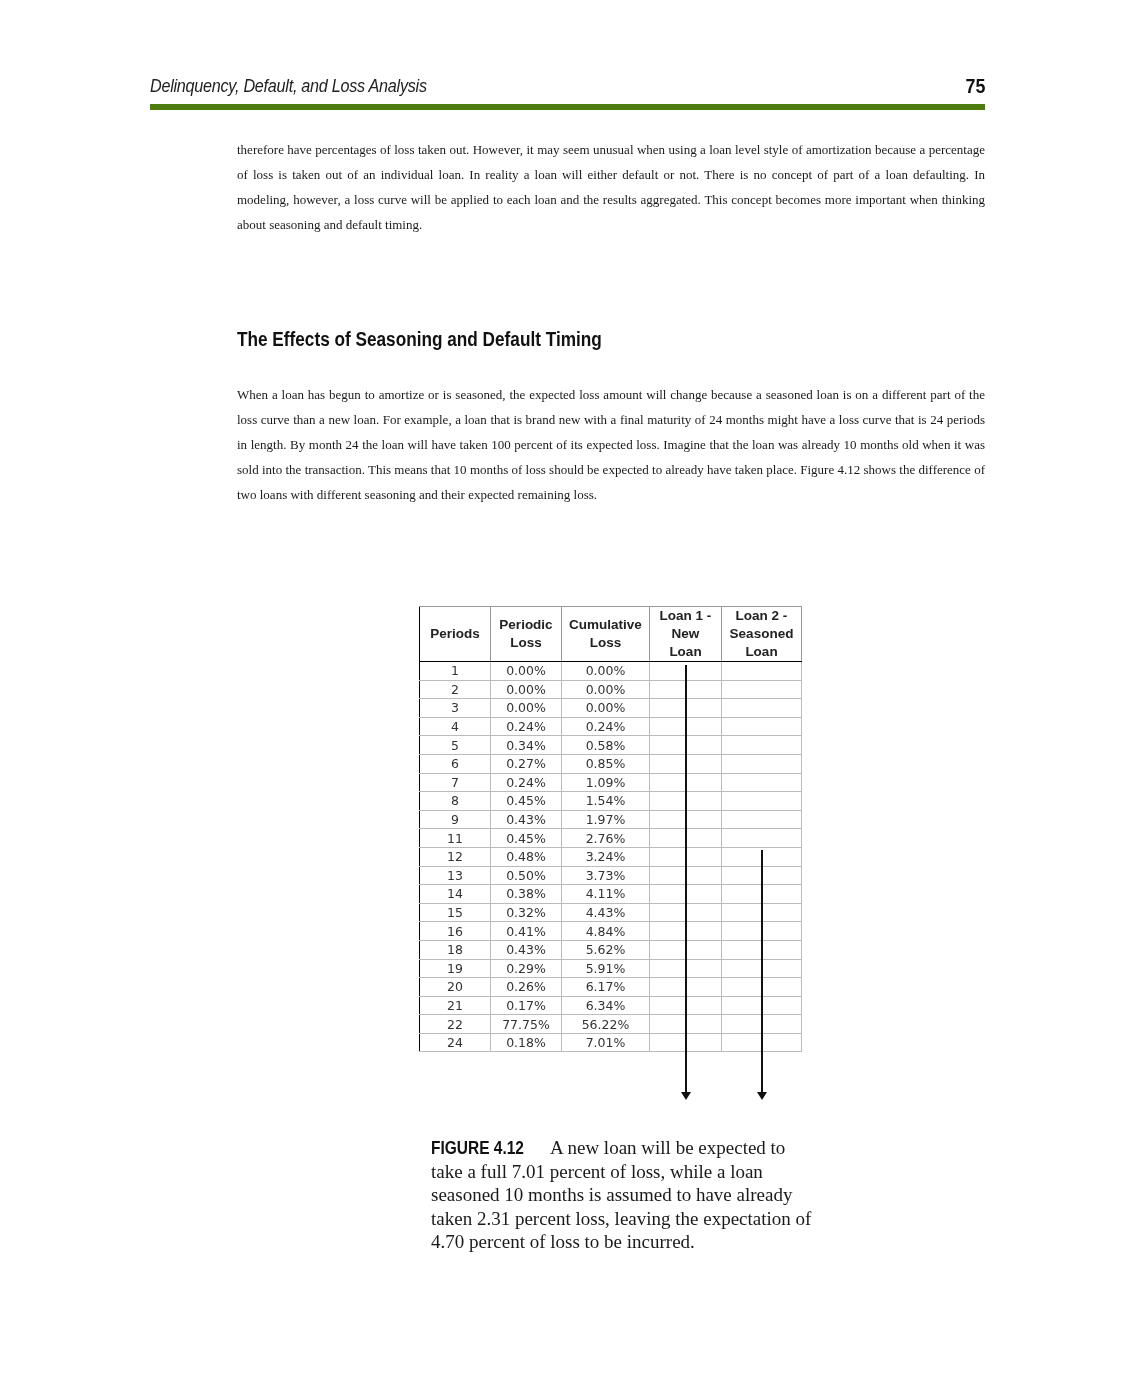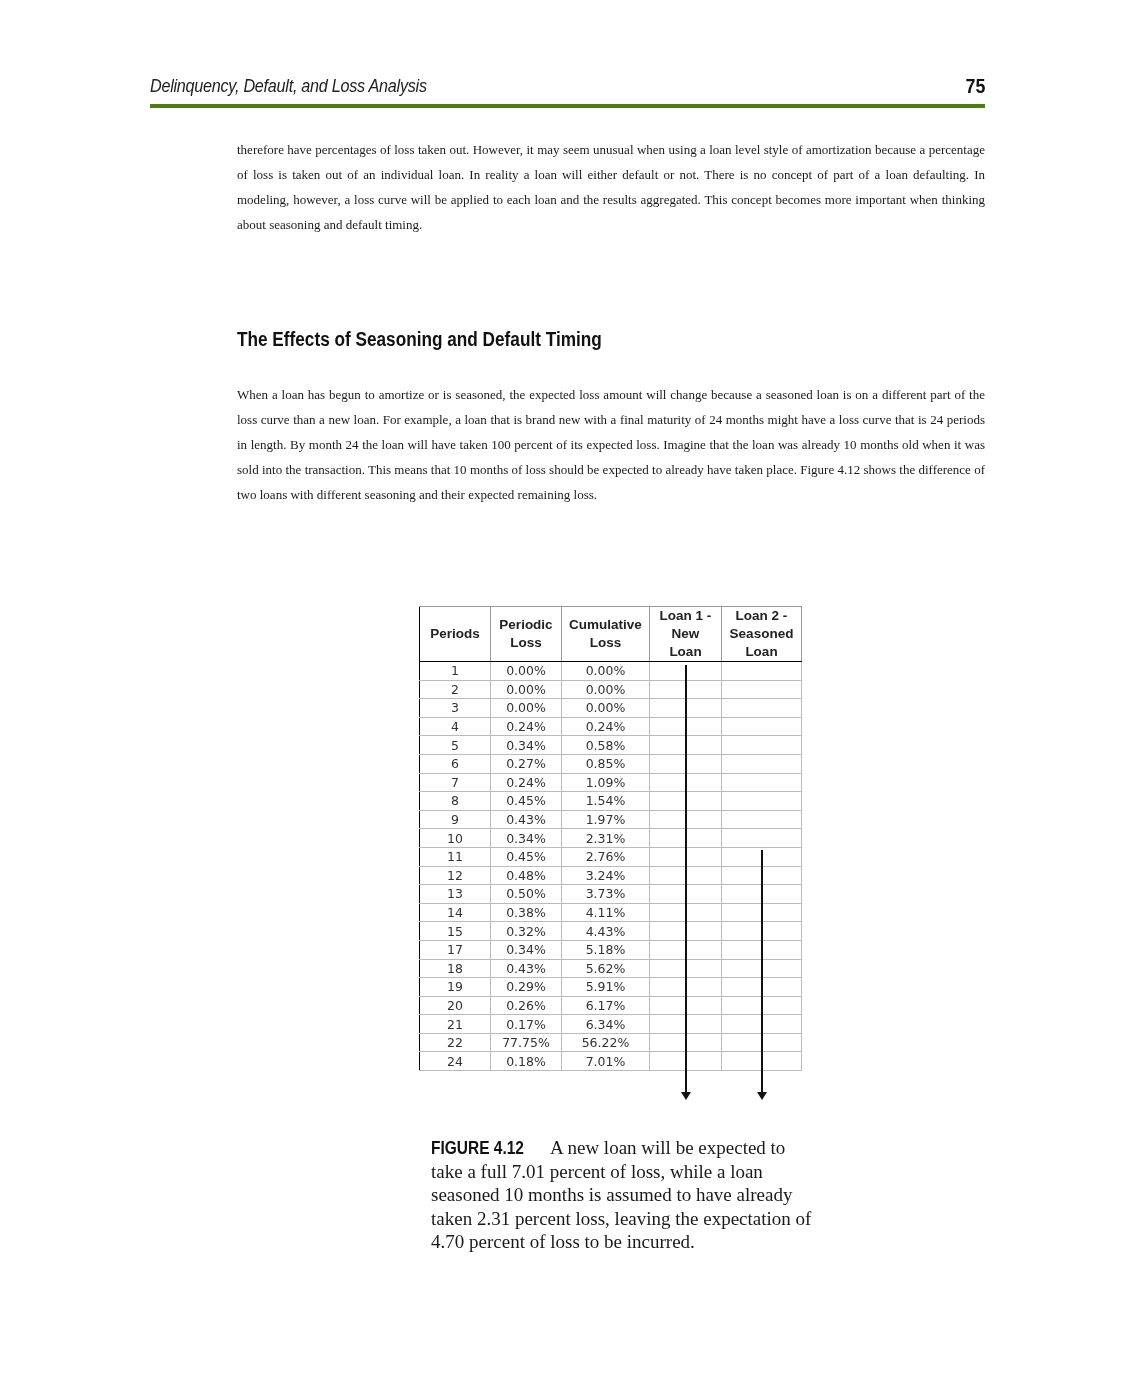--- a/index.html
+++ b/index.html
@@ -1,19 +1,19 @@
 <!DOCTYPE html>
 <html><head>
 <meta charset="utf-8">
 <style>
   html, body { margin: 0; padding: 0; background: #ffffff; }
   body { width: 1125px; height: 1395px; position: relative; overflow: hidden; color: #1a1a1a; }
   .running-head {
     position: absolute; left: 150px; top: 74px; width: 835px; height: 30px;
-    border-bottom: 4px solid #4d7c0f;
+    border-bottom: 6px solid #4d7c0f;
   }
   .running-title {
     position: absolute; left: 0; top: 2px;
     font-family: "Liberation Sans", sans-serif; font-style: italic;
     font-size: 18px; letter-spacing: -0.3px; transform: scaleX(0.9); transform-origin: left;
     color: #222;
   }
   .page-number {
     position: absolute; right: 0; top: 0;
     font-family: "Liberation Sans", sans-serif; font-weight: bold;
@@ -144,27 +144,20 @@
         <td></td>
       </tr>
       <tr>
         <td>9</td>
         <td>0.43%</td>
         <td>1.97%</td>
         <td></td>
         <td></td>
       </tr>
       <tr>
-        <td>10</td>
-        <td>0.34%</td>
-        <td>2.31%</td>
-        <td></td>
-        <td></td>
-      </tr>
-      <tr>
         <td>11</td>
         <td>0.45%</td>
         <td>2.76%</td>
         <td></td>
         <td></td>
       </tr>
       <tr>
         <td>12</td>
         <td>0.48%</td>
         <td>3.24%</td>
@@ -186,23 +179,23 @@
         <td></td>
       </tr>
       <tr>
         <td>15</td>
         <td>0.32%</td>
         <td>4.43%</td>
         <td></td>
         <td></td>
       </tr>
       <tr>
-        <td>17</td>
-        <td>0.34%</td>
-        <td>5.18%</td>
+        <td>16</td>
+        <td>0.41%</td>
+        <td>4.84%</td>
         <td></td>
         <td></td>
       </tr>
       <tr>
         <td>18</td>
         <td>0.43%</td>
         <td>5.62%</td>
         <td></td>
         <td></td>
       </tr>

